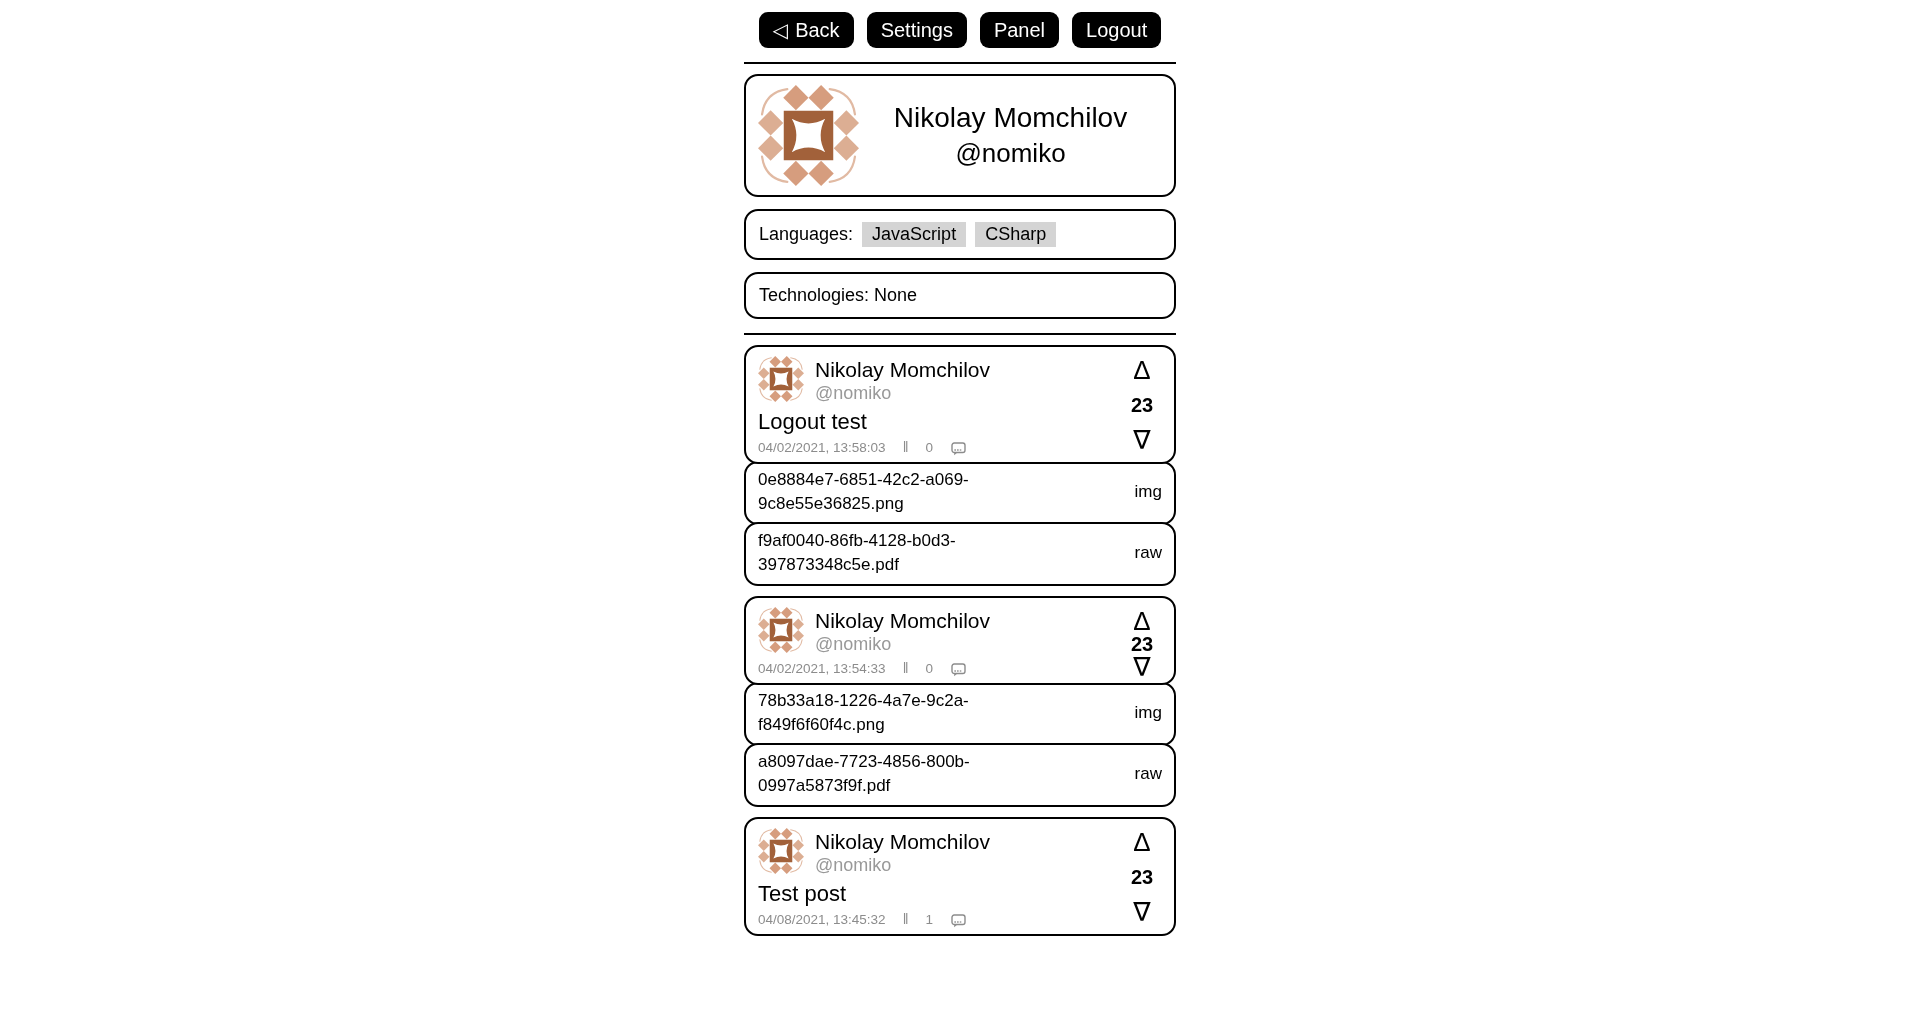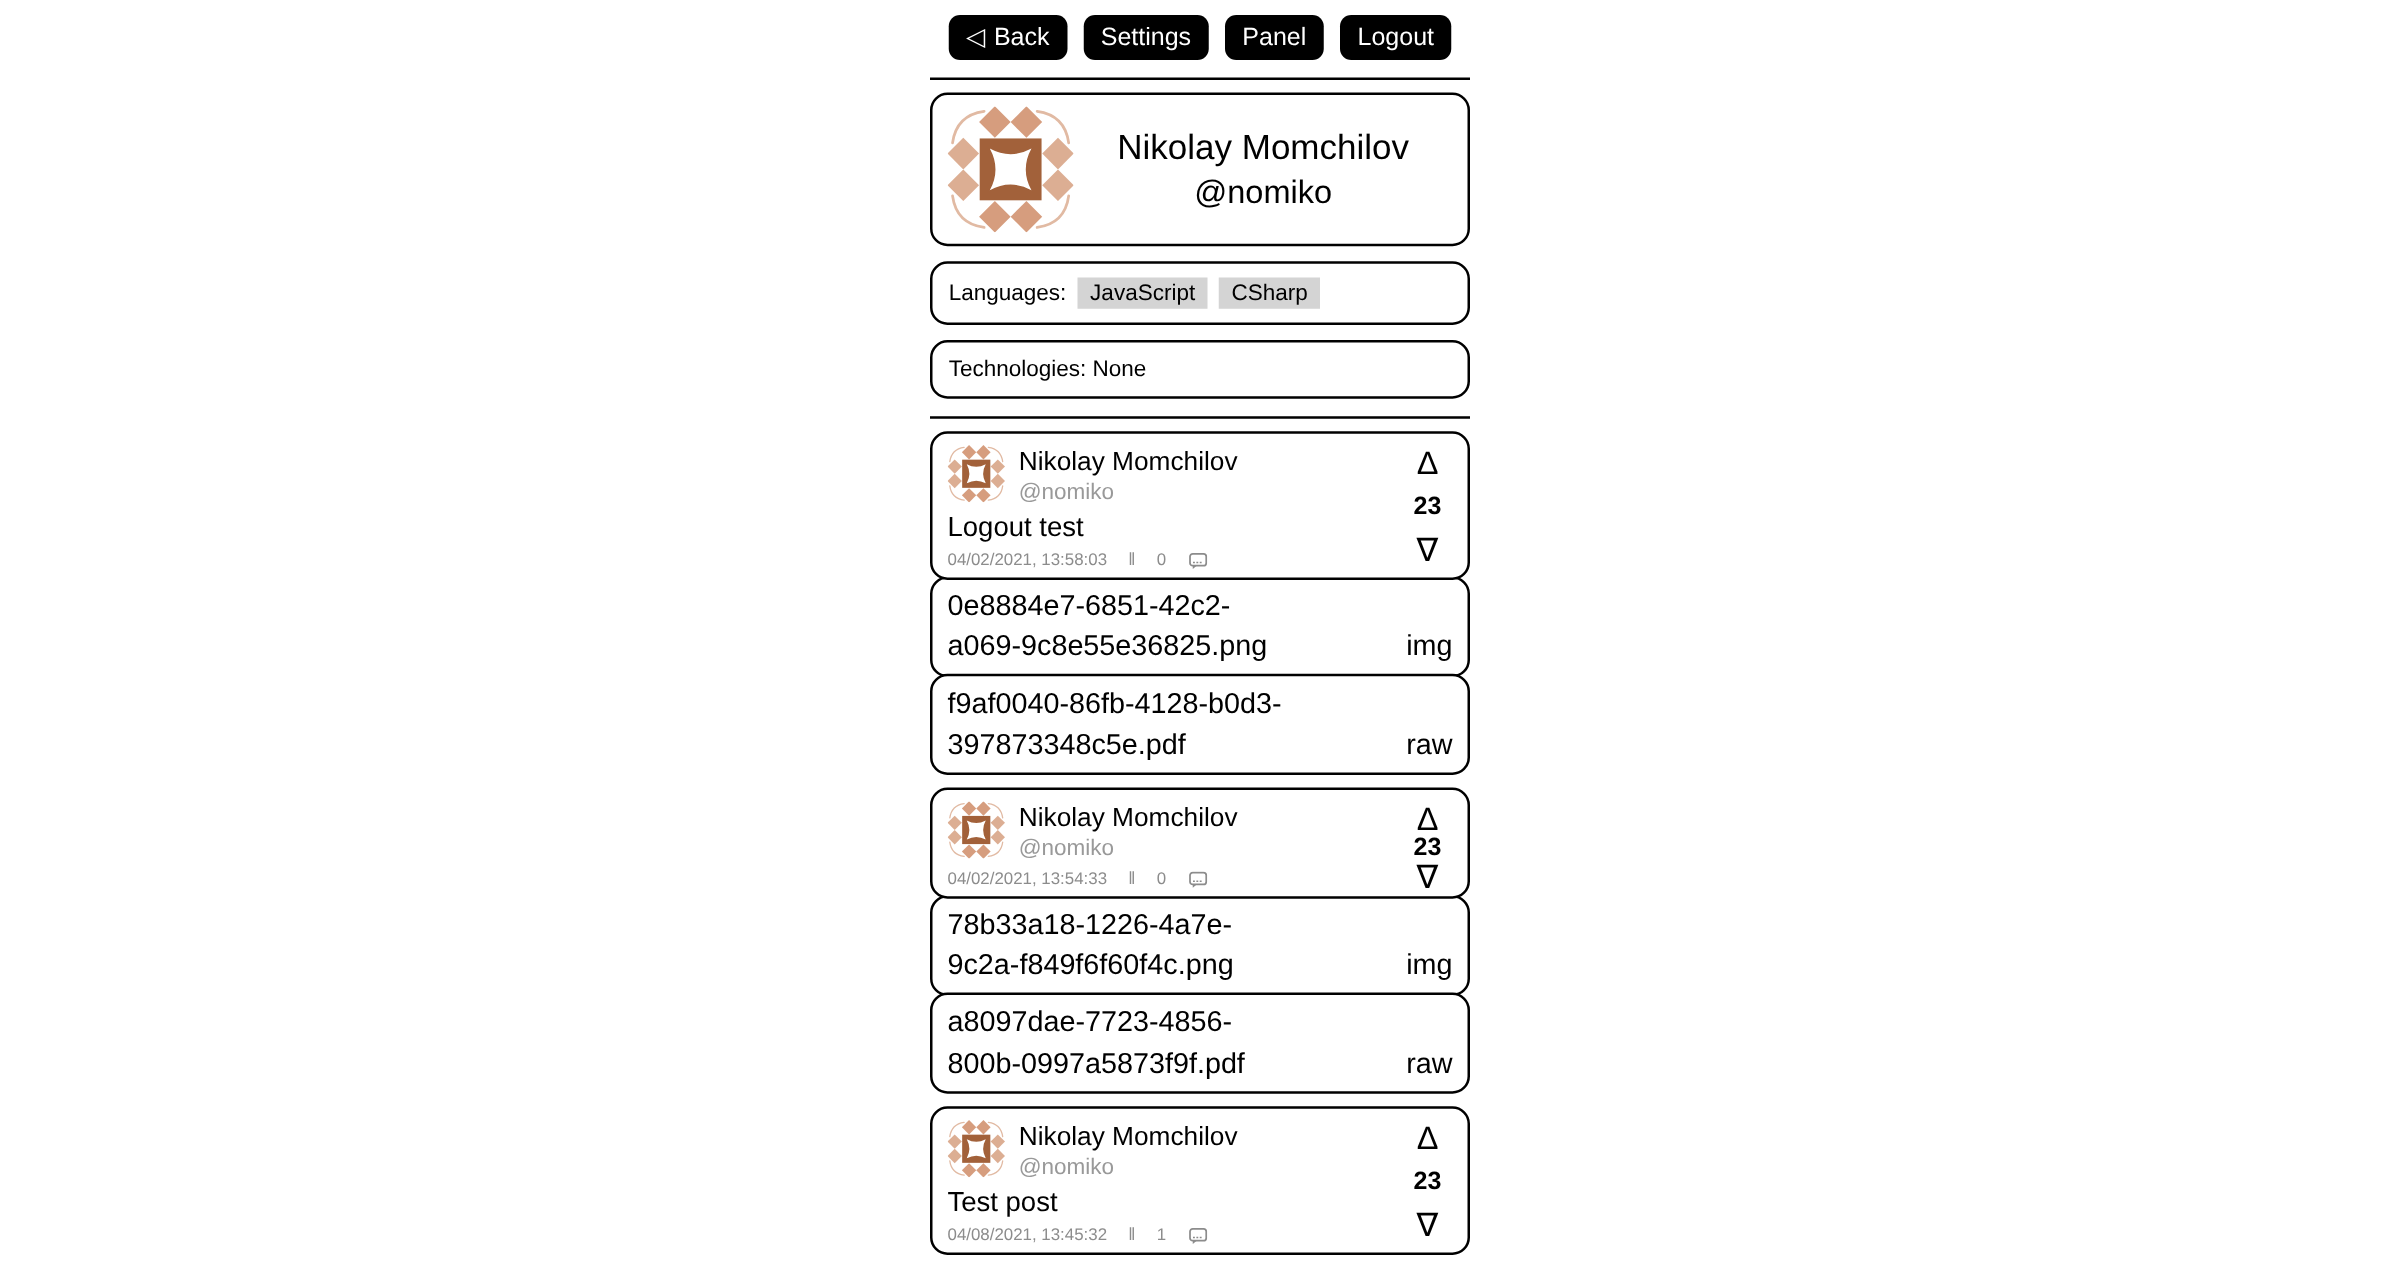--- a/index.html
+++ b/index.html
@@ -48,22 +48,22 @@
   .post-meta{margin-top:4px;display:flex;align-items:flex-end;gap:17px;font-size:13.5px;color:var(--meta-gray);}
   .meta-sep{font-size:14px;}
   .comment-icon{display:inline-block;margin-left:1px;position:relative;top:1px;}
   .votes{
     position:absolute;top:10px;bottom:9px;right:15px;width:34px;
     display:flex;flex-direction:column;align-items:center;justify-content:space-between;
   }
   .vote-arrow{font-size:26px;line-height:1;cursor:pointer;}
   .vote-count{font-size:20px;line-height:1;font-weight:bold;}
   .attachment{
-    margin-top:-3px;padding:5px 12px 7px 12px;display:flex;align-items:flex-end;
-    font-size:23px;line-height:1.42;gap:40px;
+    margin-top:-3px;padding:5px 12px 7px 12px;display:flex;align-items:center;
+    font-size:17px;line-height:1.42;gap:40px;
   }
   .attachment .filename{flex:1;min-width:0;padding-right:56px;overflow-wrap:break-word;}
   .attachment .ftype{flex:0 0 auto;}
   .hidden-defs{position:absolute;width:0;height:0;overflow:hidden;}
 </style>
 </head>
 <body>
 
 <svg class="hidden-defs" xmlns="http://www.w3.org/2000/svg" aria-hidden="true">
   <symbol id="identicon" viewBox="0 0 100 100">

